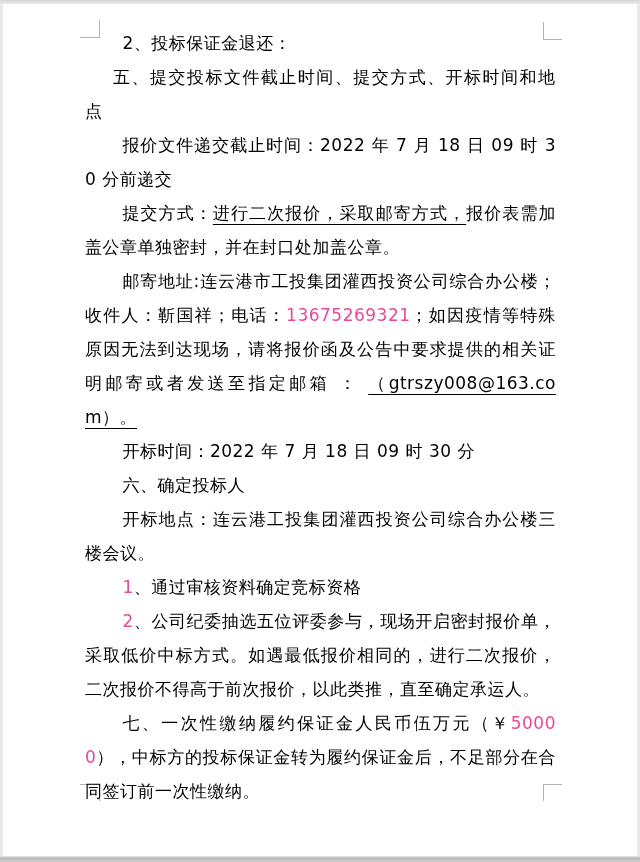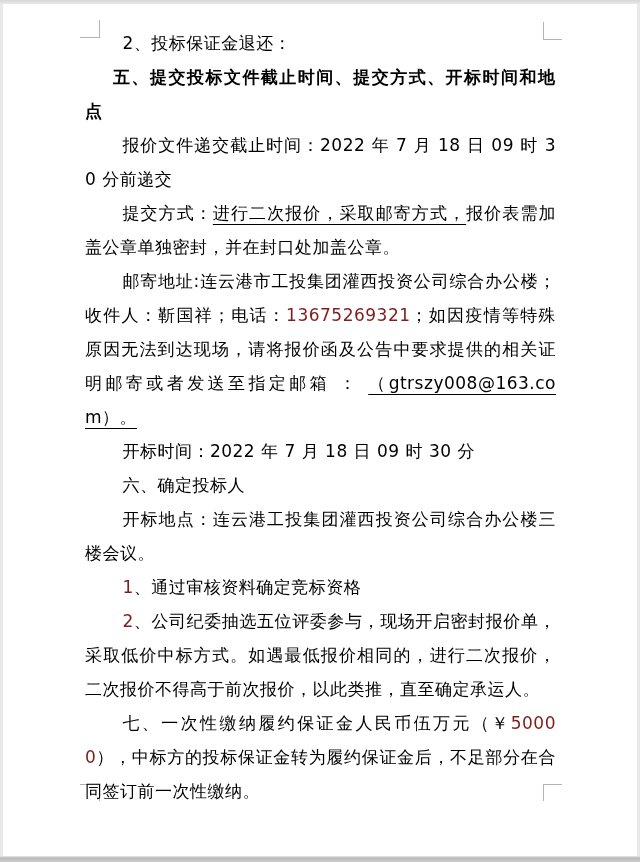--- a/index.html
+++ b/index.html
@@ -47,30 +47,30 @@
   .para {
     margin: 0;
     font-size: 17px;
     line-height: 34px;
     text-align: justify;
     text-indent: 2.2em;
     letter-spacing: 0.5px;
     word-break: break-all;
   }
   .para.h {
-    font-weight: bold;
+    font-weight: normal;
     text-indent: 1.65em;
     letter-spacing: 1px;
   }
   .u {
     text-decoration: underline;
     text-underline-offset: 5px;
   }
   .accent {
-    color: #7f1d1d;
+    color: #ec4899;
   }
 </style>
 </head>
 <body>
 
 <div class="workspace">
   <div class="page">
 
     <div class="crop crop-tl"></div>
     <div class="crop crop-tr"></div>

